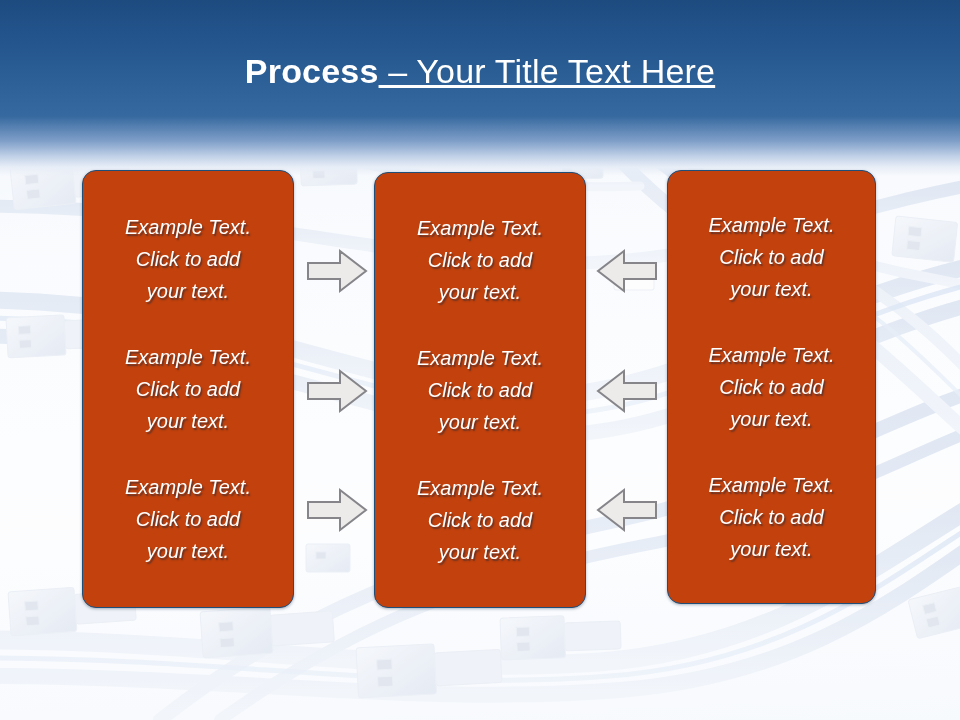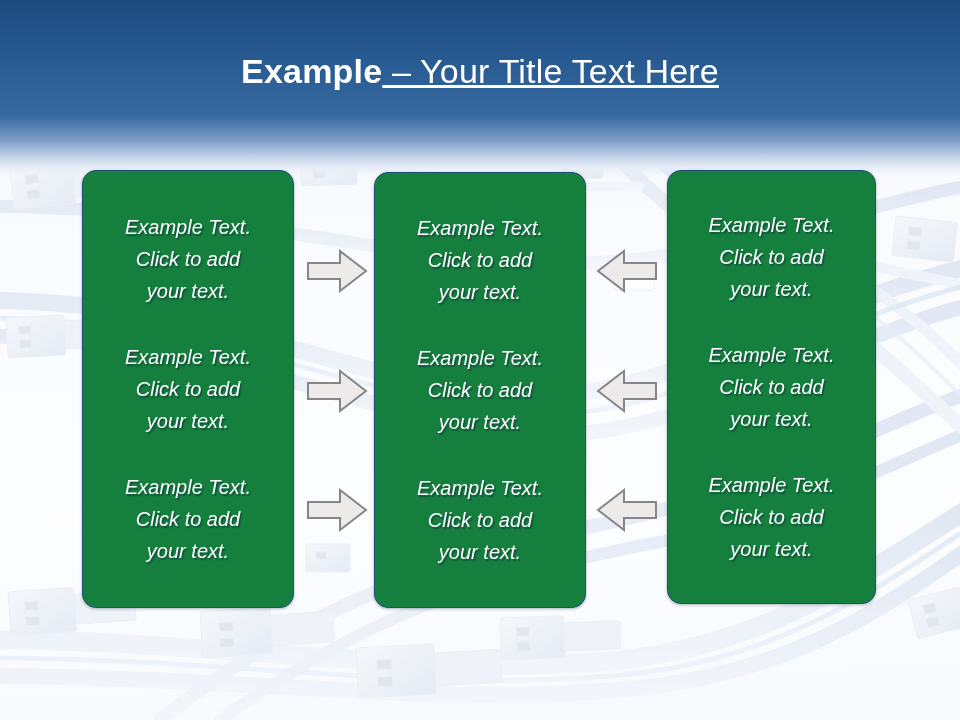--- a/index.html
+++ b/index.html
@@ -52,21 +52,21 @@
     line-height: 42px;
     letter-spacing: 0.2px;
     white-space: pre;
   }
   .slide-title .t-bold { font-weight: bold; }
   .slide-title .t-rest { font-weight: normal; text-decoration: underline; }
 
   
   .pbox {
     position: absolute;
-    background: #15803d;
+    background: #c2410c;
     border: 1px solid #1f4e79;
     border-radius: 14px;
     box-shadow: 0 1px 3px rgba(20,45,75,0.35);
     display: flex;
     flex-direction: column;
     justify-content: center;
     align-items: center;
     box-sizing: border-box;
     padding: 10px 12px;
   }
@@ -215,21 +215,21 @@
           <rect x="10" y="8" width="10" height="7" fill="#ccd5e4"></rect>
         </g>
       </g>
 
       <rect x="0" y="0" width="960" height="720" fill="#ffffff" opacity="0.42"></rect>
     </svg>
   </div>
 
   <div class="header-band"></div>
 
-  <div class="slide-title"><span class="t-bold">Example</span><span class="t-rest"> – Your Title Text Here</span></div>
+  <div class="slide-title"><span class="t-bold">Process</span><span class="t-rest"> – Your Title Text Here</span></div>
 
   <div class="pbox pbox-1">
     <div class="para">Example Text.
 Click  to add
 your text.</div>
     <div class="para">Example Text.
 Click  to add
 your text.</div>
     <div class="para">Example Text.
 Click  to add

